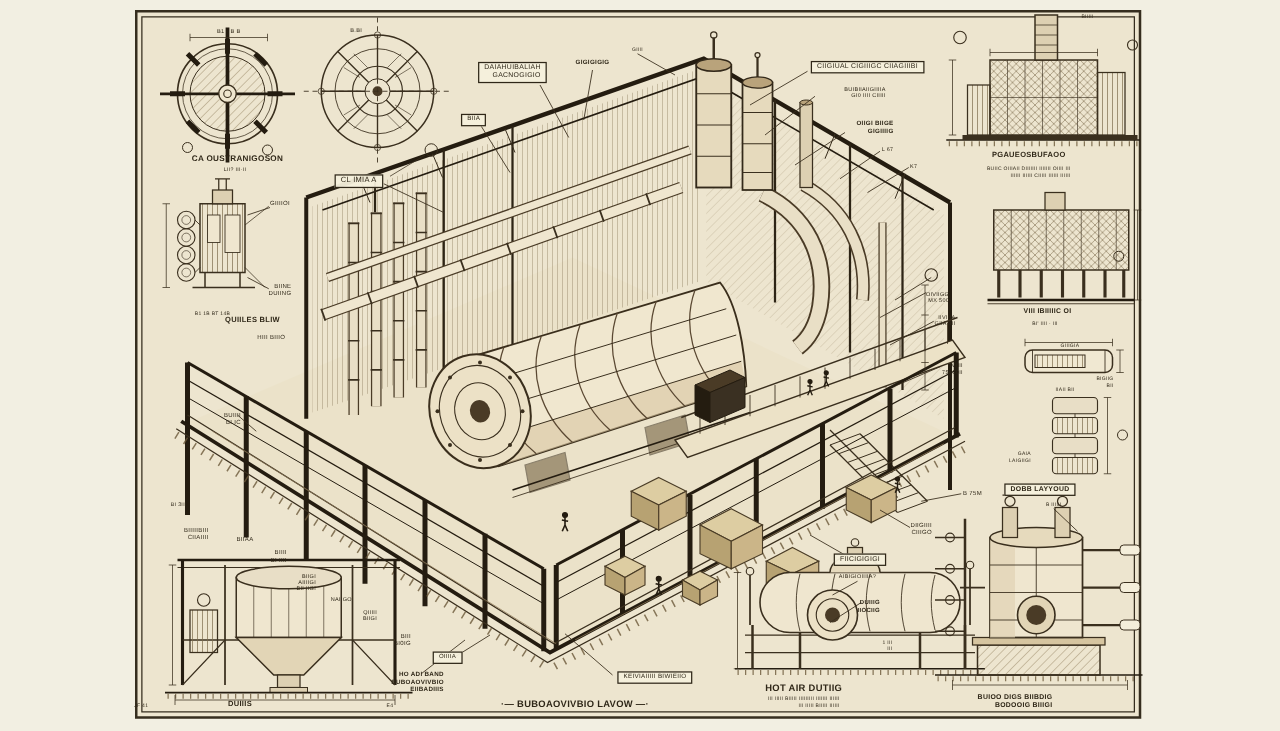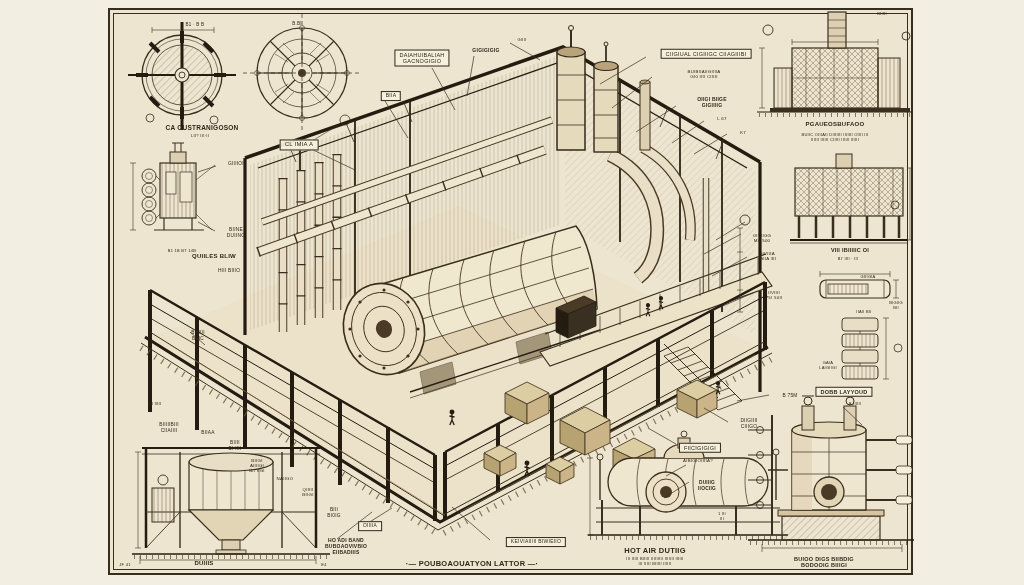--- a/index.html
+++ b/index.html
@@ -7,22 +7,22 @@
     font-family:"Liberation Sans",sans-serif;}
   #sheet{position:absolute;left:108px;top:8px;width:801px;height:563px;
     background:#ede5cf;border:2.5px solid #352d1e;}
   #sheet-inner{position:absolute;left:3px;top:3px;right:3px;bottom:3px;border:1px solid #352d1e;}
   #blueprint{position:absolute;left:0;top:0;}
   #label-layer{position:absolute;left:0;top:0;width:1024px;height:585px;pointer-events:none;}
   .title-banner{position:absolute;left:285px;top:9px;width:442px;height:25px;
     background:#f6f0dc;border:2px solid #27211a;box-sizing:border-box;
     color:#27211a;font-weight:700;font-size:14.5px;letter-spacing:.4px;
     display:flex;align-items:center;justify-content:center;white-space:nowrap;z-index:5;}
-  .ann{position:absolute;transform:translate(-50%,-50%);white-space:pre-line;text-align:center;
-    color:#2f2718;line-height:1.18;letter-spacing:.25px;z-index:4;margin-left:12px;}
+  .ann{position:absolute;transform:translate(-50%,-50%);white-space:pre-line;text-align:right;
+    color:#2f2718;line-height:1.18;letter-spacing:.25px;z-index:4;}
   .ann.bold{font-weight:700;}
   .ann.box{border:1px solid #2f2718;background:rgba(246,240,220,.95);padding:1px 4px;}
 </style>
 </head>
 <body>
 
 <div id="canvas">
   <div id="sheet">
     <div id="sheet-inner"></div>
   </div>
@@ -381,21 +381,21 @@
       <div class="ann" style="left: 273px; top: 479px; font-size: 4.4px;">NAIIGO</div>
       <div class="ann" style="left: 296px; top: 492px; font-size: 4.4px;">QIIIII
 BIIGI</div>
       <div class="ann" style="left: 322px; top: 513px; font-size: 4.8px;">BIII
 BI0IG</div>
       <div class="ann box" style="left: 358px; top: 526px; font-size: 4.8px;">OIIIIA</div>
       <div class="ann bold" style="left: 334px; top: 547px; font-size: 5px;">HO ADI BAND
 BUBOAOVIVBIO
 EIIBADIIIS</div>
       <div class="ann box" style="left: 524px; top: 542px; font-size: 5px;">KEIVIAIIIII  BIWIEIIO</div>
-      <div class="ann bold" style="left: 460px; top: 564px; font-size: 7.5px;">·—   POUBOAOUATYON  LATTOR   —·</div>
+      <div class="ann bold" style="left: 460px; top: 564px; font-size: 7.5px;">·—   BUBOAOVIVBIO  LAVOW   —·</div>
       <div class="ann bold" style="left: 192px; top: 564px; font-size: 6px;">DUIIIS</div>
       <div class="ann" style="left: 113px; top: 565px; font-size: 4px;">JF 41</div>
       <div class="ann" style="left: 312px; top: 565px; font-size: 4px;">E4</div>
       <div class="ann box" style="left: 379px; top: 96px; font-size: 5px;">BIIA</div>
       <div class="ann box" style="left: 410px; top: 58px; font-size: 5.5px;">DAIAHUIBALIAH
 GACNOGIGIO</div>
       <div class="ann bold" style="left: 474px; top: 51px; font-size: 5px;">GIGIGIGIG</div>
       <div class="ann" style="left: 510px; top: 40px; font-size: 4px;">GIIII</div>
       <div class="ann box" style="left: 694px; top: 54px; font-size: 5.5px;">CIIGIUAL CIGIIIGC CIIAGIIIBI</div>
       <div class="ann" style="left: 692px; top: 74px; font-size: 4.4px;">BUIBIIAIIGIIIIA

